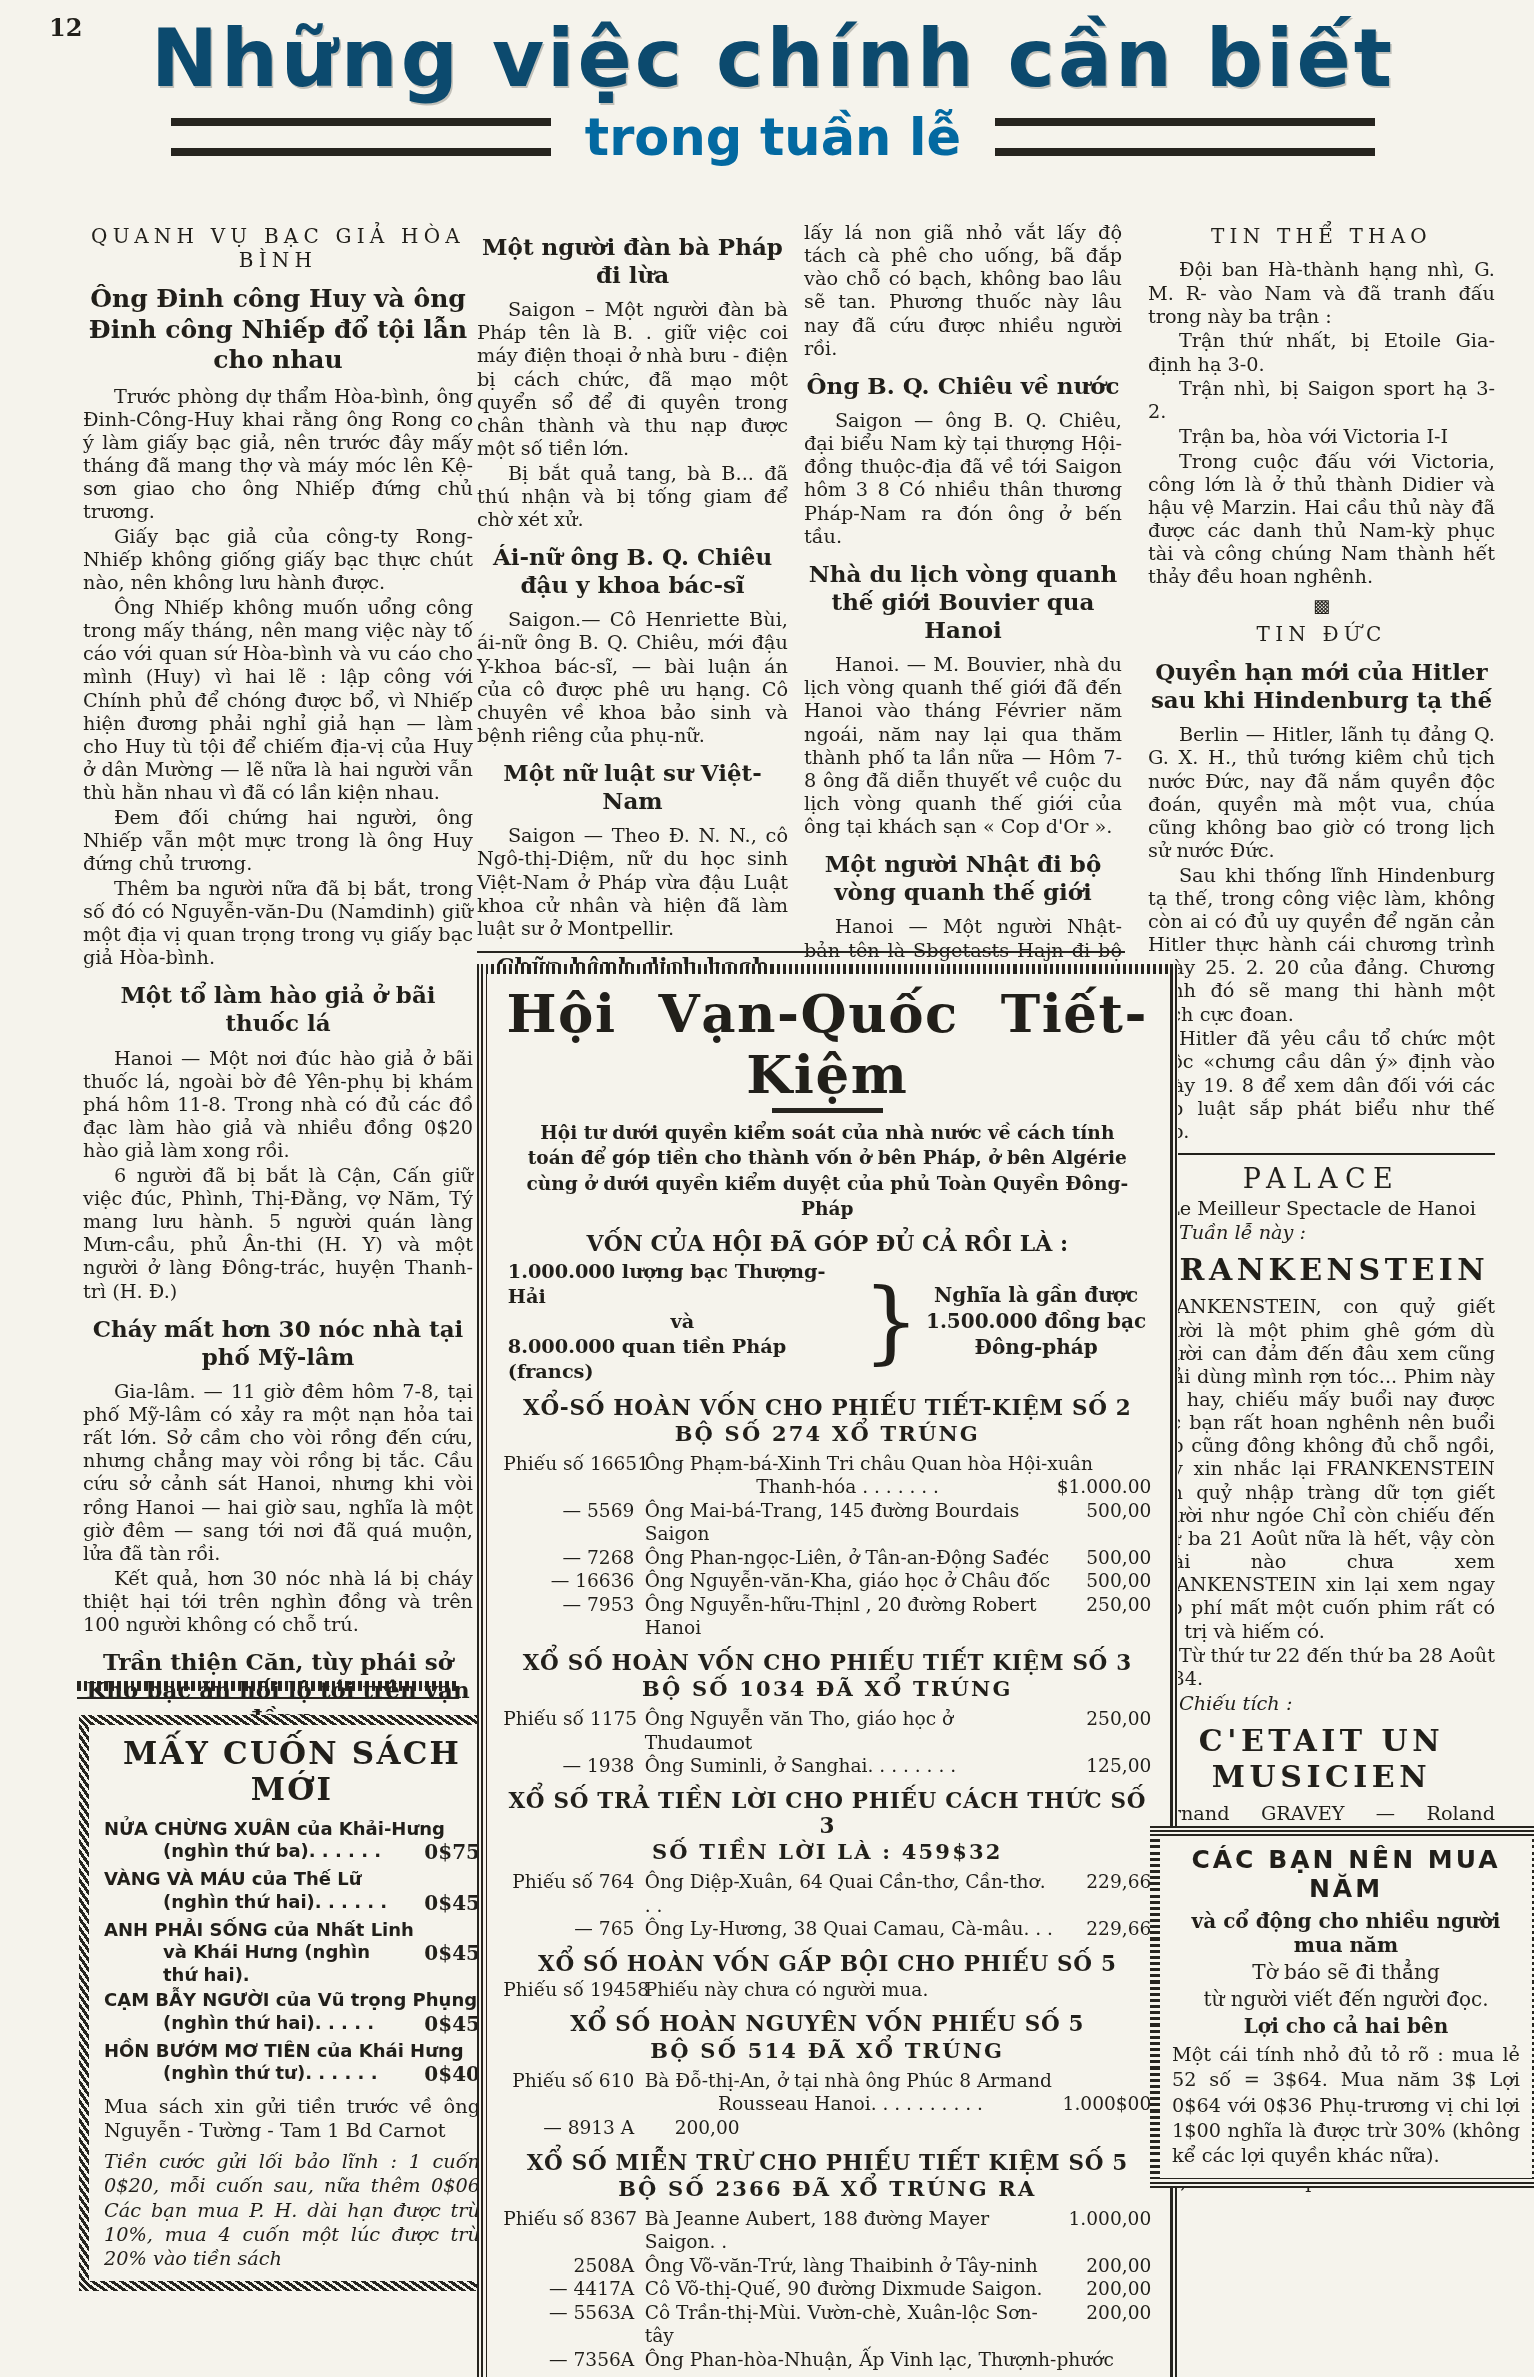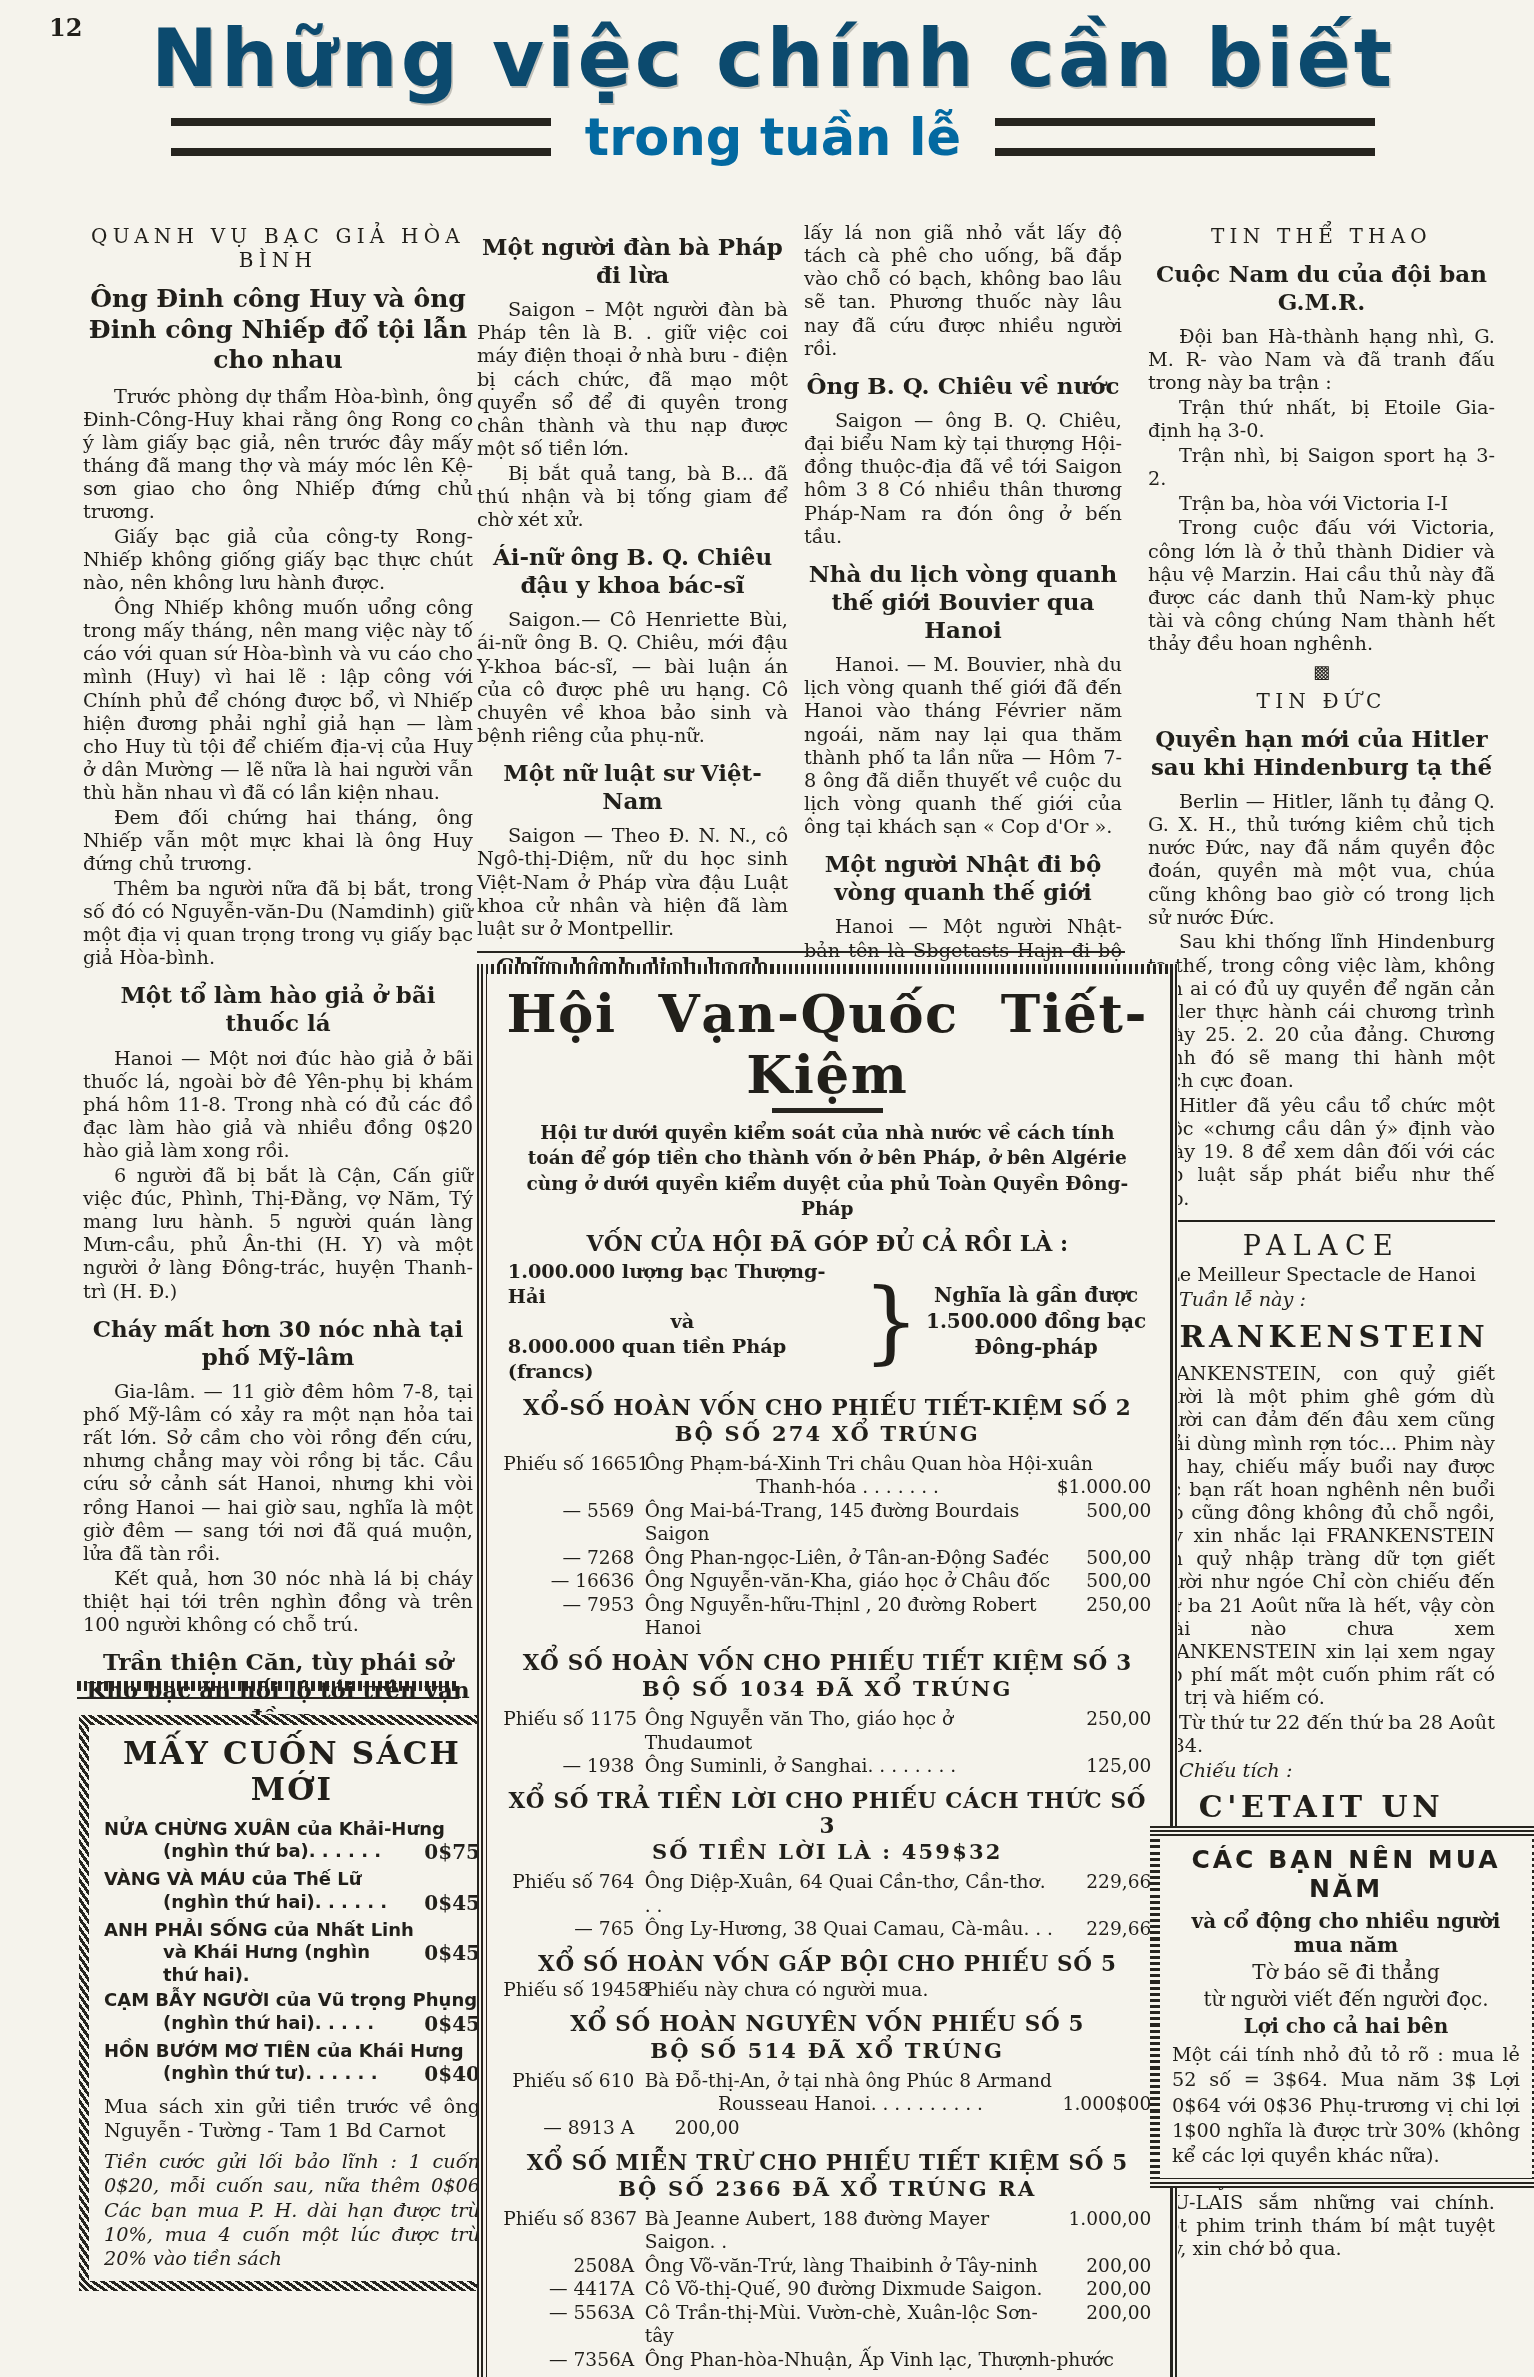--- a/index.html
+++ b/index.html
@@ -106,21 +106,21 @@
       <div class="dbl-rule"></div>
     </div>
   </header>
 
   <section class="col col1">
     <div class="kicker">QUANH VỤ BẠC GIẢ HÒA BÌNH</div>
     <h2 class="headline big">Ông Đinh công Huy và ông Đinh công Nhiếp đổ tội lẫn cho nhau</h2>
     <p>Trước phòng dự thẩm Hòa-bình, ông Đinh-Công-Huy khai rằng ông Rong co ý làm giấy bạc giả, nên trước đây mấy tháng đã mang thợ và máy móc lên Kệ-sơn giao cho ông Nhiếp đứng chủ trương.</p>
     <p>Giấy bạc giả của công-ty Rong-Nhiếp không giống giấy bạc thực chút nào, nên không lưu hành được.</p>
     <p>Ông Nhiếp không muốn uổng công trong mấy tháng, nên mang việc này tố cáo với quan sứ Hòa-bình và vu cáo cho mình (Huy) vì hai lẽ : lập công với Chính phủ để chóng được bổ, vì Nhiếp hiện đương phải nghỉ giả hạn — làm cho Huy tù tội để chiếm địa-vị của Huy ở dân Mường — lẽ nữa là hai người vẫn thù hằn nhau vì đã có lần kiện nhau.</p>
-    <p>Đem đối chứng hai tháng, ông Nhiếp vẫn một mực khai là ông Huy đứng chủ trương.</p>
+    <p>Đem đối chứng hai người, ông Nhiếp vẫn một mực trong là ông Huy đứng chủ trương.</p>
     <p>Thêm ba người nữa đã bị bắt, trong số đó có Nguyễn-văn-Du (Namdinh) giữ một địa vị quan trọng trong vụ giấy bạc giả Hòa-bình.</p>
 
     <h2 class="headline">Một tổ làm hào giả ở bãi thuốc lá</h2>
     <p>Hanoi — Một nơi đúc hào giả ở bãi thuốc lá, ngoài bờ đê Yên-phụ bị khám phá hôm 11-8. Trong nhà có đủ các đồ đạc làm hào giả và nhiều đồng 0$20 hào giả làm xong rồi.</p>
     <p>6 người đã bị bắt là Cận, Cấn giữ việc đúc, Phình, Thị-Đằng, vợ Năm, Tý mang lưu hành. 5 người quán làng Mưn-cầu, phủ Ân-thi (H. Y) và một người ở làng Đông-trác, huyện Thanh-trì (H. Đ.)</p>
 
     <h2 class="headline">Cháy mất hơn 30 nóc nhà tại phố Mỹ-lâm</h2>
     <p>Gia-lâm. — 11 giờ đêm hôm 7-8, tại phố Mỹ-lâm có xảy ra một nạn hỏa tai rất lớn. Sở cầm cho vòi rồng đến cứu, nhưng chẳng may vòi rồng bị tắc. Cầu cứu sở cảnh sát Hanoi, nhưng khi vòi rồng Hanoi — hai giờ sau, nghĩa là một giờ đêm — sang tới nơi đã quá muộn, lửa đã tàn rồi.</p>
     <p>Kết quả, hơn 30 nóc nhà lá bị cháy thiệt hại tới trên nghìn đồng và trên 100 người không có chỗ trú.</p>
 
@@ -198,21 +198,20 @@
 
     <h2 class="headline">Nhà du lịch vòng quanh thế giới Bouvier qua Hanoi</h2>
     <p>Hanoi. — M. Bouvier, nhà du lịch vòng quanh thế giới đã đến Hanoi vào tháng Février năm ngoái, năm nay lại qua thăm thành phố ta lần nữa — Hôm 7-8 ông đã diễn thuyết về cuộc du lịch vòng quanh thế giới của ông tại khách sạn « Cop d'Or ».</p>
 
     <h2 class="headline">Một người Nhật đi bộ vòng quanh thế giới</h2>
     <p>Hanoi — Một người Nhật-bản tên là Sbgetasts Hajn đi bộ vòng quanh thế giới đã tới Hanoi hôm 7-8 và đã xin chữ ký vào giấy thông hành tại sở mật thám.</p>
   </section>
 
   <section class="col col4">
     <div class="kicker">TIN THỂ THAO</div>
-    <h2 class="headline">Cuộc Nam du của đội ban G.M.R.</h2>
     <p>Đội ban Hà-thành hạng nhì, G. M. R- vào Nam và đã tranh đấu trong này ba trận :</p>
     <p>Trận thứ nhất, bị Etoile Gia-định hạ 3-0.</p>
     <p>Trận nhì, bị Saigon sport hạ 3-2.</p>
     <p>Trận ba, hòa với Victoria I-I</p>
     <p>Trong cuộc đấu với Victoria, công lớn là ở thủ thành Didier và hậu vệ Marzin. Hai cầu thủ này đã được các danh thủ Nam-kỳ phục tài và công chúng Nam thành hết thảy đều hoan nghênh.</p>
 
     <div class="orn">▩</div>
     <div class="kicker">TIN ĐỨC</div>
     <h2 class="headline">Quyền hạn mới của Hitler sau khi Hindenburg tạ thế</h2>
     <p>Berlin — Hitler, lãnh tụ đảng Q. G. X. H., thủ tướng kiêm chủ tịch nước Đức, nay đã nắm quyền độc đoán, quyền mà một vua, chúa cũng không bao giờ có trong lịch sử nước Đức.</p>

